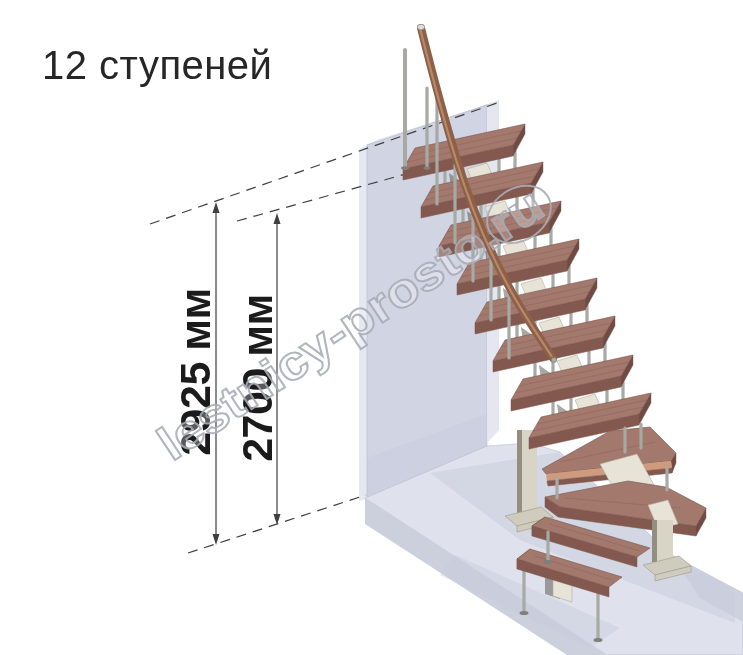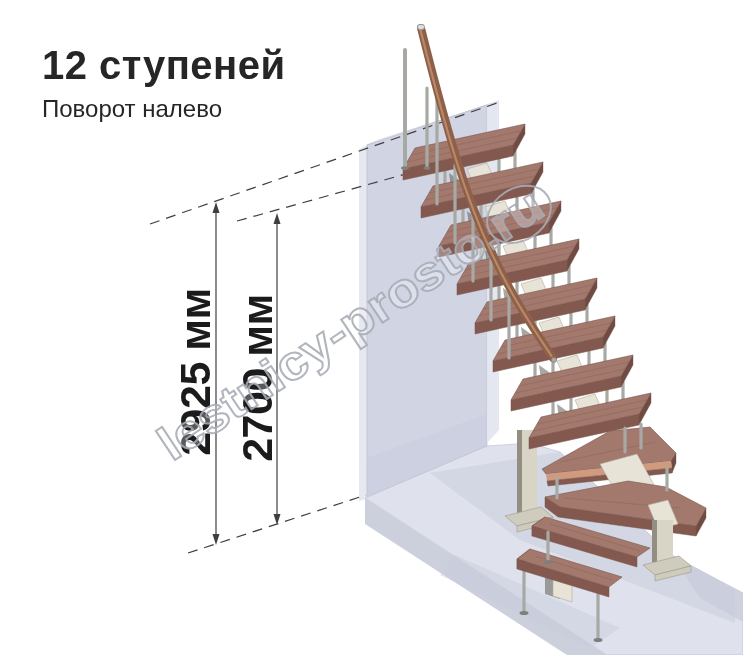--- a/index.html
+++ b/index.html
@@ -1,21 +1,21 @@
 <!DOCTYPE html>
 <html style="--c-background: #ffffff; --c-text-primary: #262626; --c-dim-text: #1b1b1b; --c-dim-line: #3f3f3f; --c-watermark-stroke: #a9adb7; --c-wood-top: #a3786d; --c-wood-front: #83594f; --c-wood-end: #6f4b43; --c-wood-stroke: #7a564d; --c-wood-band: #cf9a7d; --c-rail: #8e6048; --c-rail-highlight: #c09070; --c-rail-dark: #5e3c2b; --c-metal: #a7a9a4; --c-metal-dark: #7e807b; --c-bracket: #e7e3d6; --c-bracket-shadow: #554f48; --c-column: #d8d4c6; --c-column-dark: #938e81; --c-column-base: #cfccbe; --c-wall-front: #d0d4e3; --c-wall-side: #e4e7f0; --c-wall-top: #eef0f6; --c-wall-left: #e6e8f0; --c-wall-outline: #b9bdcd; --c-floor-top: #dfe2ec; --c-floor-front: #ccd0dd; --c-floor-shadow: #c8ccdb;"><head>
 <meta charset="utf-8">
 <style>
   html,body{margin:0;padding:0;background:#888;}
   .canvas{
     position:relative;width:743px;height:655px;background:var(--c-background,#fff);
     overflow:hidden;font-family:"Liberation Sans",sans-serif;
   }
   .titleblock{position:absolute;left:42px;top:44px;}
-  .title{font-size:40px;line-height:1.05;color:var(--c-text-primary,#262626);letter-spacing:.5px;font-weight:bold;}
+  .title{font-size:40px;line-height:1.05;color:var(--c-text-primary,#262626);letter-spacing:.5px;}
   .subtitle{font-size:24px;margin-top:9px;color:var(--c-text-primary,#262626);}
   svg{position:absolute;left:0;top:0;}
   svg text{font-family:"Liberation Sans",sans-serif;}
   .dim-label{font-size:43px;font-weight:700;fill:var(--c-dim-text);letter-spacing:-0.5px;}
   .dimline{stroke:var(--c-dim-line);stroke-width:1.2;fill:none;}
   .dimhead{fill:var(--c-dim-line);}
   .dash{stroke:var(--c-dim-line);stroke-width:1.2;fill:none;stroke-dasharray:10 7;}
   .wood-top{fill:var(--c-wood-top);stroke:var(--c-wood-stroke);stroke-width:.6;}
   .wood-front{fill:var(--c-wood-front);stroke:var(--c-wood-stroke);stroke-width:.5;}
   .wood-end{fill:var(--c-wood-end);stroke:var(--c-wood-stroke);stroke-width:.4;}
@@ -273,16 +273,15 @@
     </g>
 
     <g transform="translate(172,462) rotate(-33.5)" opacity=".9">
       <text class="watermark" x="0" y="0" textLength="450" lengthAdjust="spacingAndGlyphs">lestnicy-prosto.ru</text>
       <ellipse class="wm-ellipse" cx="426" cy="-15" rx="34" ry="26"></ellipse>
     </g>
   </svg>
 
   <div class="titleblock">
     <div class="title">12 ступеней</div>
-    <div class="subtitle">Поворот налево</div>
   </div>
 
 </div>
 
 </body></html>

